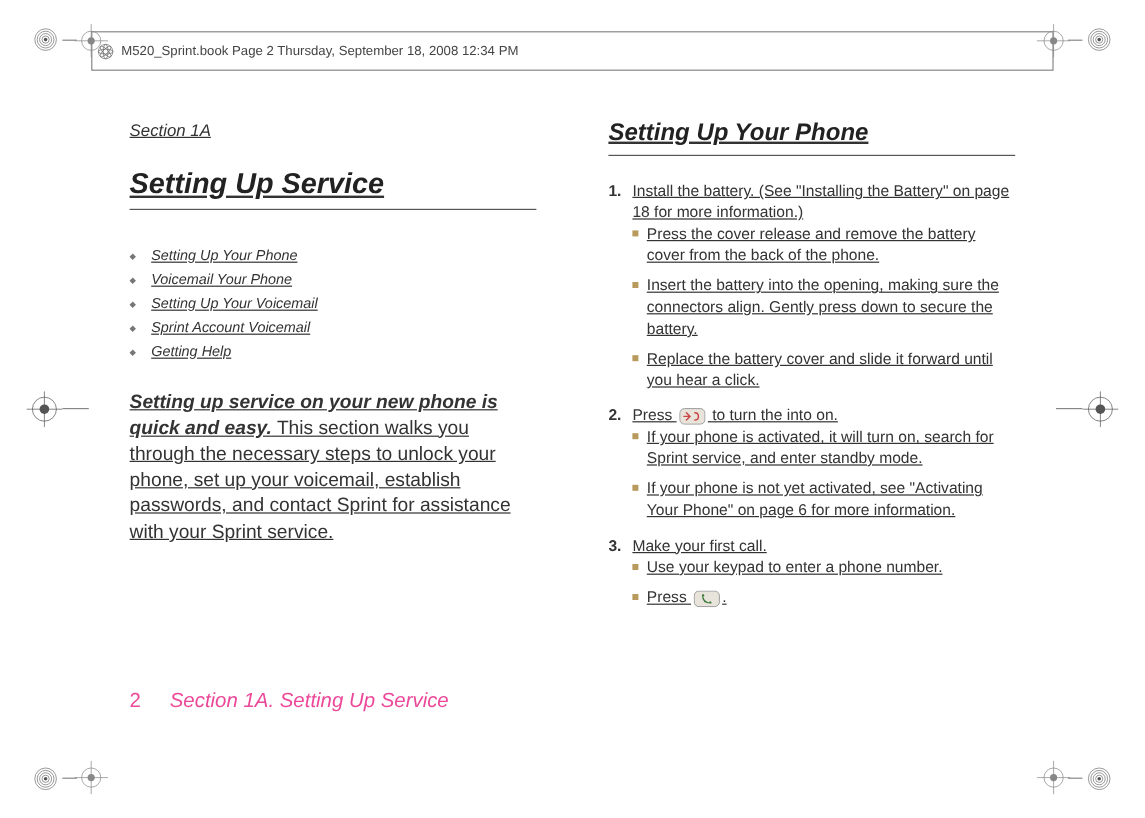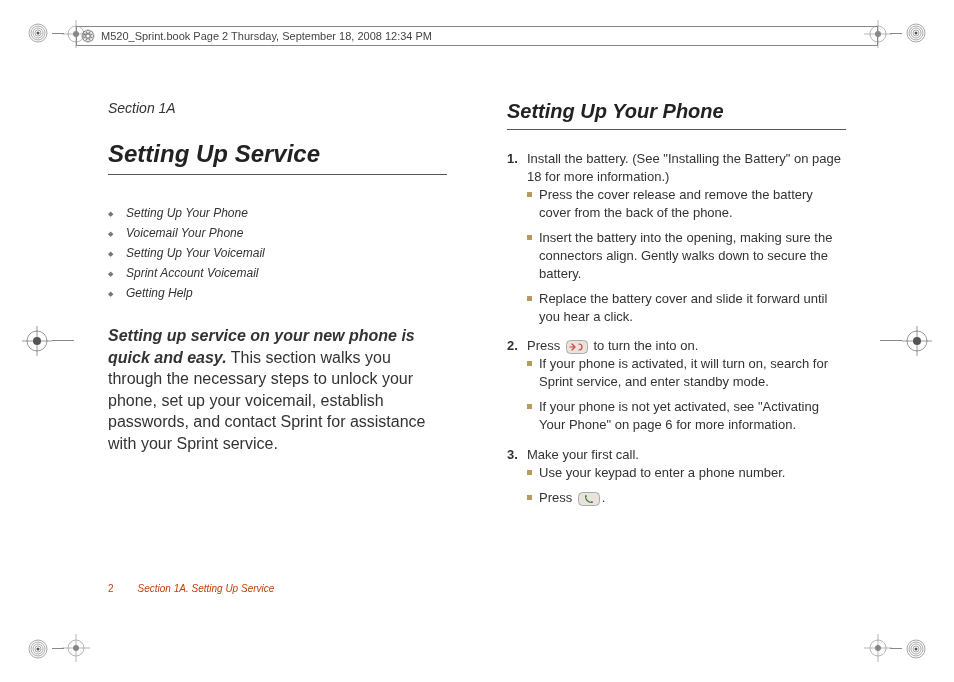--- a/index.html
+++ b/index.html
@@ -32,21 +32,21 @@
 .side-reg svg { width: 100%; height: 100%; }
 .crop-inner-line {
   position: absolute;
   background: #888;
 }
 .header-bar {
   position: absolute;
   top: 26px;
   left: 76px;
   right: 76px;
-  height: 20px;
+  height: 33px;
   border: 1px solid #888;
   display: flex;
   align-items: center;
   gap: 6px;
   padding: 0 4px;
   font-size: 11px;
   color: #444;
 }
 .header-bar .rosette {
   width: 14px;
@@ -54,20 +54,21 @@
   flex-shrink: 0;
 }
 .page-content {
   position: absolute;
   top: 100px;
   left: 108px;
   right: 108px;
   bottom: 100px;
   display: flex;
   gap: 60px;
+  text-decoration: underline;
 }
 .col { flex: 1; }
 .section-label {
   font-style: italic;
   font-size: 14px;
   margin-bottom: 24px;
   color: #333;
 }
 .main-title {
   font-style: italic;
@@ -153,22 +154,22 @@
   height: 14px;
   vertical-align: middle;
   margin: 0 2px;
 }
 .key-icon svg { width: 100%; height: 100%; }
 .footer {
   position: absolute;
   bottom: 88px;
   left: 108px;
   font-style: italic;
-  font-size: 10px;
-  color: #c2410c;
+  font-size: 17px;
+  color: #ec4899;
 }
 .footer .pgnum {
   font-style: normal;
   font-weight: normal;
   margin-right: 24px;
 }
 </style>
 </head>
 <body>
 
@@ -298,21 +299,21 @@
   </div>
 
   <div class="col">
     <h2 class="right-title">Setting Up Your Phone</h2>
     <ol class="steps">
       <li>
         <span class="num">1.</span>
         <span>Install the battery. (See "Installing the Battery" on page 18 for more information.)</span>
         <ul class="sub">
           <li>Press the cover release and remove the battery cover from the back of the phone.</li>
-          <li>Insert the battery into the opening, making sure the connectors align. Gently walks down to secure the battery.</li>
+          <li>Insert the battery into the opening, making sure the connectors align. Gently press down to secure the battery.</li>
           <li>Replace the battery cover and slide it forward until you hear a click.</li>
         </ul>
       </li>
       <li>
         <span class="num">2.</span>
         <span>Press </span><span class="key-icon"><svg viewBox="0 0 22 14">
               <rect x="0.5" y="0.5" width="21" height="13" rx="4" fill="#e8e4dc" stroke="#999" stroke-width="0.8"></rect>
               <path d="M6 4 L9 7 L6 10 M9 7 L4 7 M13 4 Q16 4 16 7 Q16 10 13 10" stroke="#c44" stroke-width="1.2" fill="none" stroke-linecap="round"></path>
             </svg></span><span> to turn the into on.</span>
         <ul class="sub">

